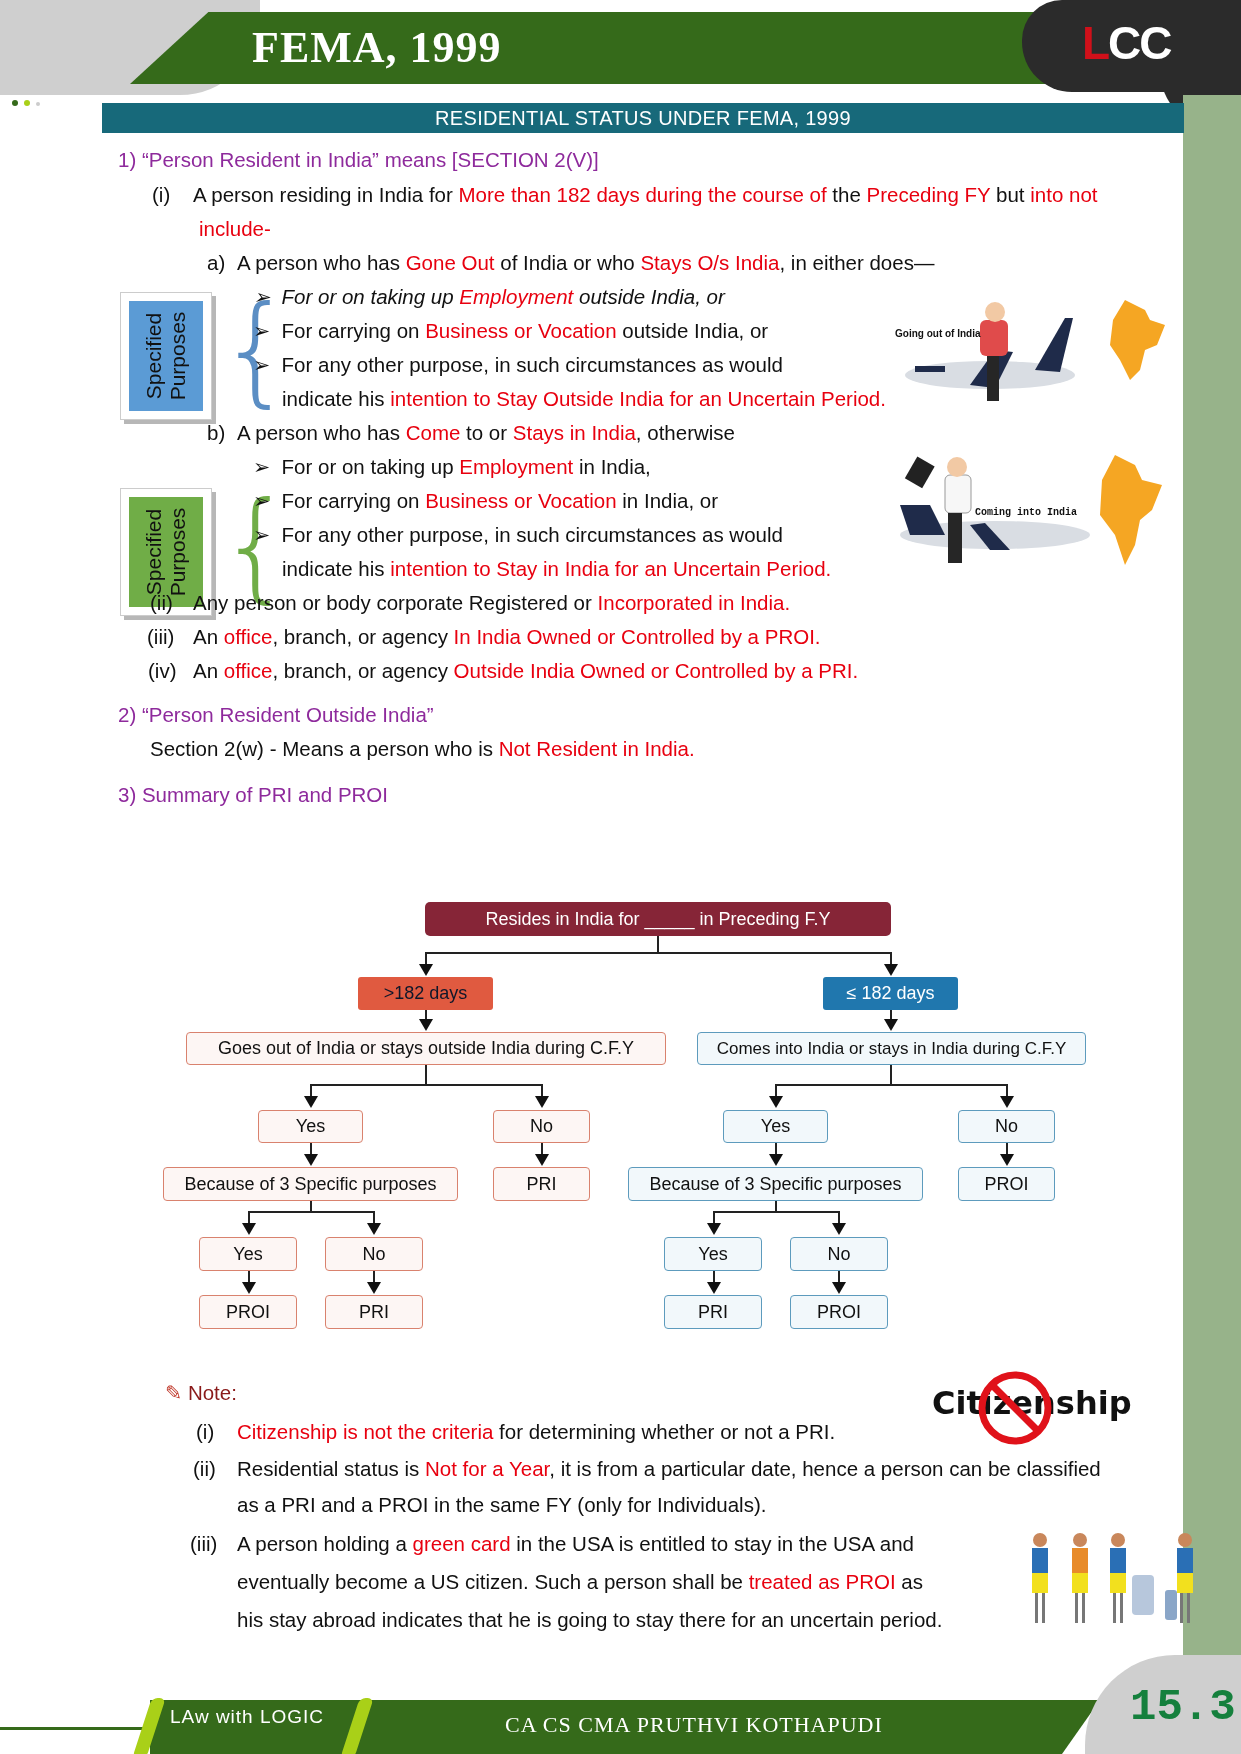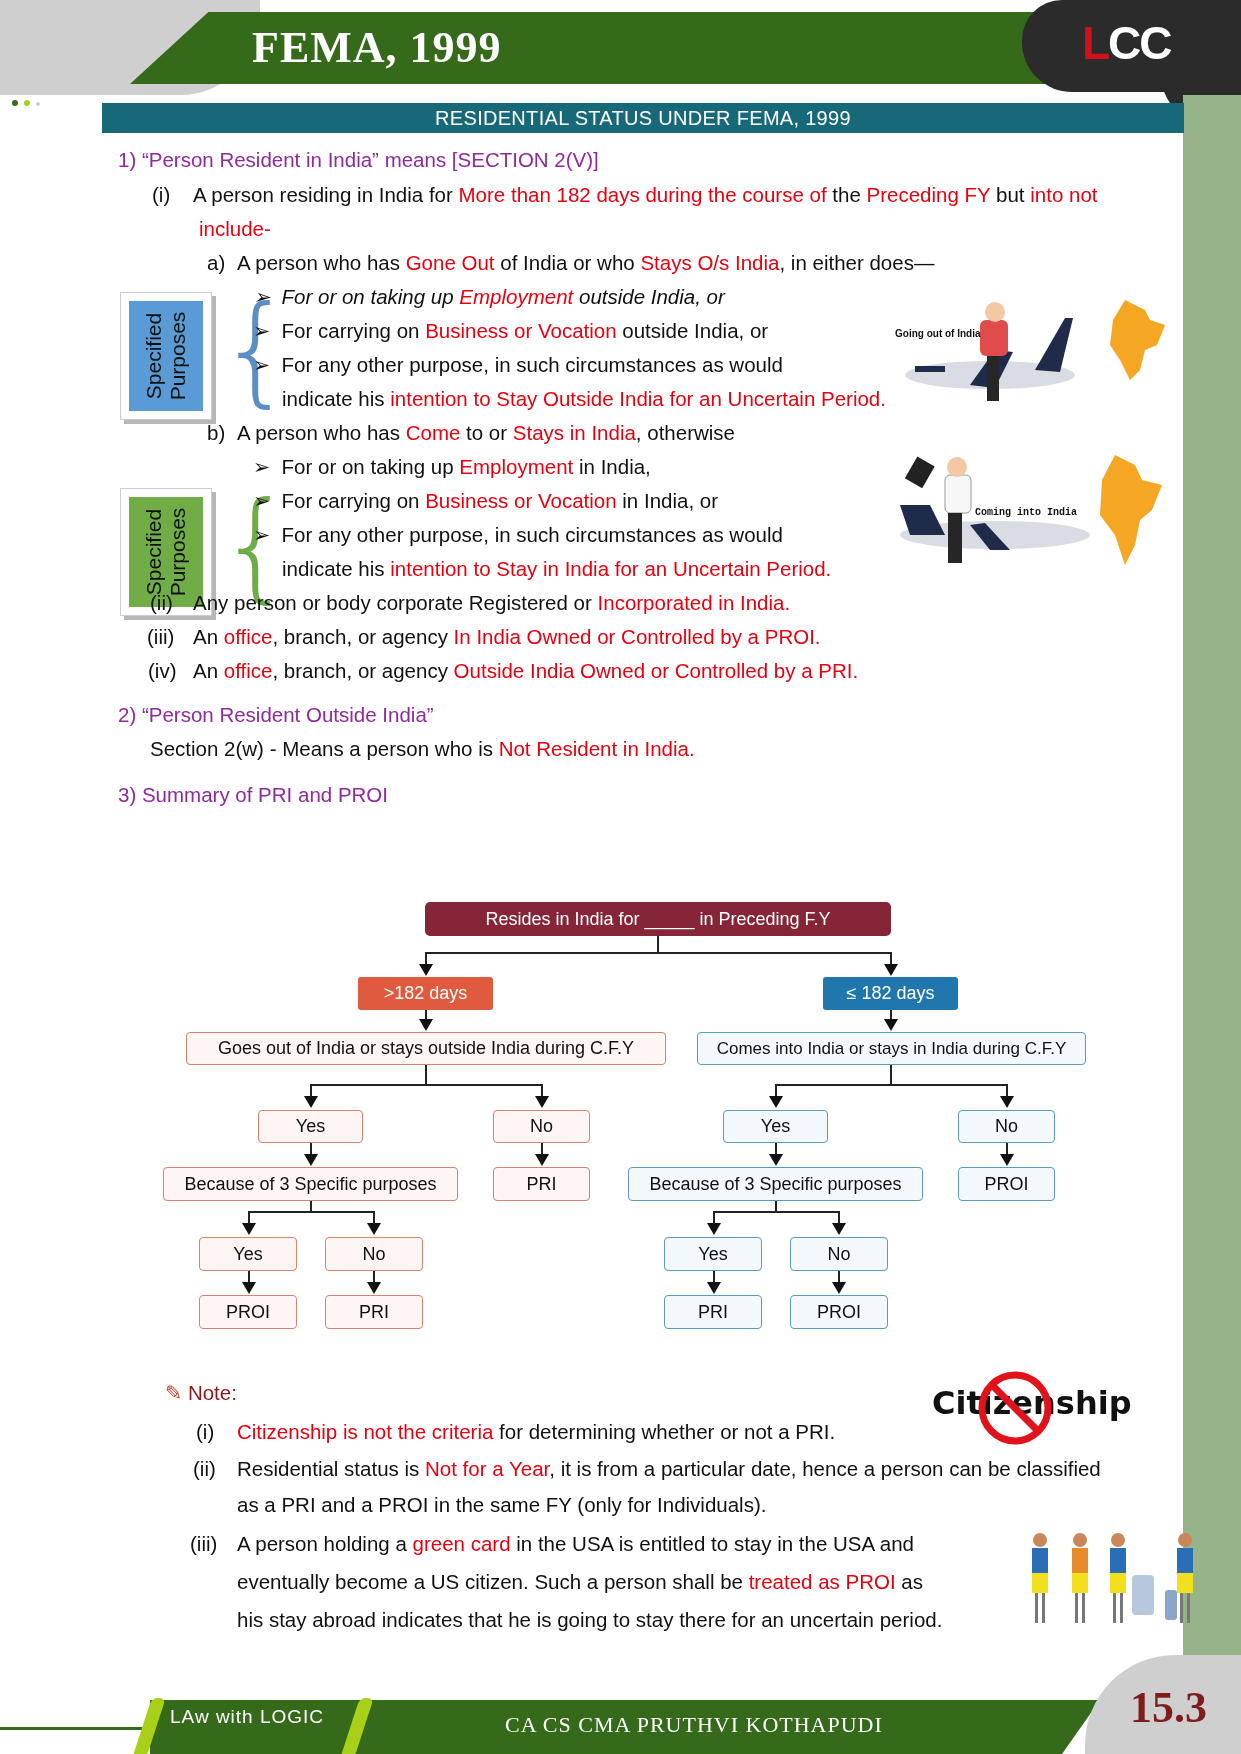--- a/index.html
+++ b/index.html
@@ -45,21 +45,21 @@
   .fc-line { position:absolute; background:#222; }
   .arrow { position:absolute; width:0; height:0; border-left:7px solid transparent; border-right:7px solid transparent;
            border-top:12px solid #111; }
 
   
   .ftr-band { left:150px; top:1700px; width:950px; height:54px; background:#356a1a;
               clip-path: polygon(0 0, 100% 0, 96% 100%, 0 100%); }
   .ftr-line { left:0; top:1727px; width:160px; height:3px; background:#356a1a; }
   .ftr-gray { left:1085px; top:1655px; width:156px; height:99px; background:#cfcfcf; border-top-left-radius: 90px; }
   .ftr-text { left:505px; top:1712px; font-family:"Liberation Serif", serif; font-size:22px; color:#fff; letter-spacing:1px; }
-  .ftr-page { left:1130px; top:1682px; font-family:Liberation Serif, serif; font-size:44px; font-weight:bold; color:#7f1d1d; }
+  .ftr-page { left:1130px; top:1682px; font-family:Liberation Mono, monospace; font-size:44px; font-weight:bold; color:#15803d; }
   .lwl { left:170px; top:1706px; font-size:19px; color:#fff; letter-spacing:1px; }
   .slash { width:14px; height:60px; background:#a9d018; transform: skewX(-18deg); border-radius:6px; }
 </style>
 </head>
 <body>
 
 <div class="abs hdr-gray"></div>
 <div class="abs hdr-band"></div>
 <div class="abs hdr-title">FEMA, 1999</div>
 <div class="abs right-strip-top"></div>
@@ -160,21 +160,21 @@
 
 <div>
   <div class="fc-box" style="left:425px;top:902px;width:466px;height:34px;background:#862537;color:#fff;border-radius:5px;">Resides in India for _____ in Preceding F.Y</div>
   <div class="fc-line" style="left:657px;top:936px;width:1.5px;height:17px;"></div>
   <div class="fc-line" style="left:425px;top:952px;width:466px;height:1.5px;"></div>
   <div class="fc-line" style="left:425px;top:952px;width:1.5px;height:14px;"></div>
   <div class="arrow" style="left:419px;top:964px;"></div>
   <div class="fc-line" style="left:890px;top:952px;width:1.5px;height:14px;"></div>
   <div class="arrow" style="left:884px;top:964px;"></div>
 
-  <div class="fc-box" style="left:358px;top:977px;width:135px;height:33px;background:#e05a40;color:#ffffff;border-radius:3px;">&gt;182 days</div>
+  <div class="fc-box" style="left:358px;top:977px;width:135px;height:33px;background:#e05a40;color:#0f172a;border-radius:3px;">&gt;182 days</div>
   <div class="fc-box" style="left:823px;top:977px;width:135px;height:33px;background:#2077ae;color:#fff;border-radius:3px;">≤ 182 days</div>
 
   <div class="fc-line" style="left:425px;top:1010px;width:1.5px;height:10px;"></div>
   <div class="arrow" style="left:419px;top:1019px;"></div>
   <div class="fc-line" style="left:890px;top:1010px;width:1.5px;height:10px;"></div>
   <div class="arrow" style="left:884px;top:1019px;"></div>
 
   <div class="fc-box fc-red" style="left:186px;top:1032px;width:480px;height:33px;">Goes out of India or stays outside India during C.F.Y</div>
   <div class="fc-box fc-blue" style="left:697px;top:1032px;width:389px;height:33px;font-size:17px;">Comes into India or stays in India during C.F.Y</div>
 

